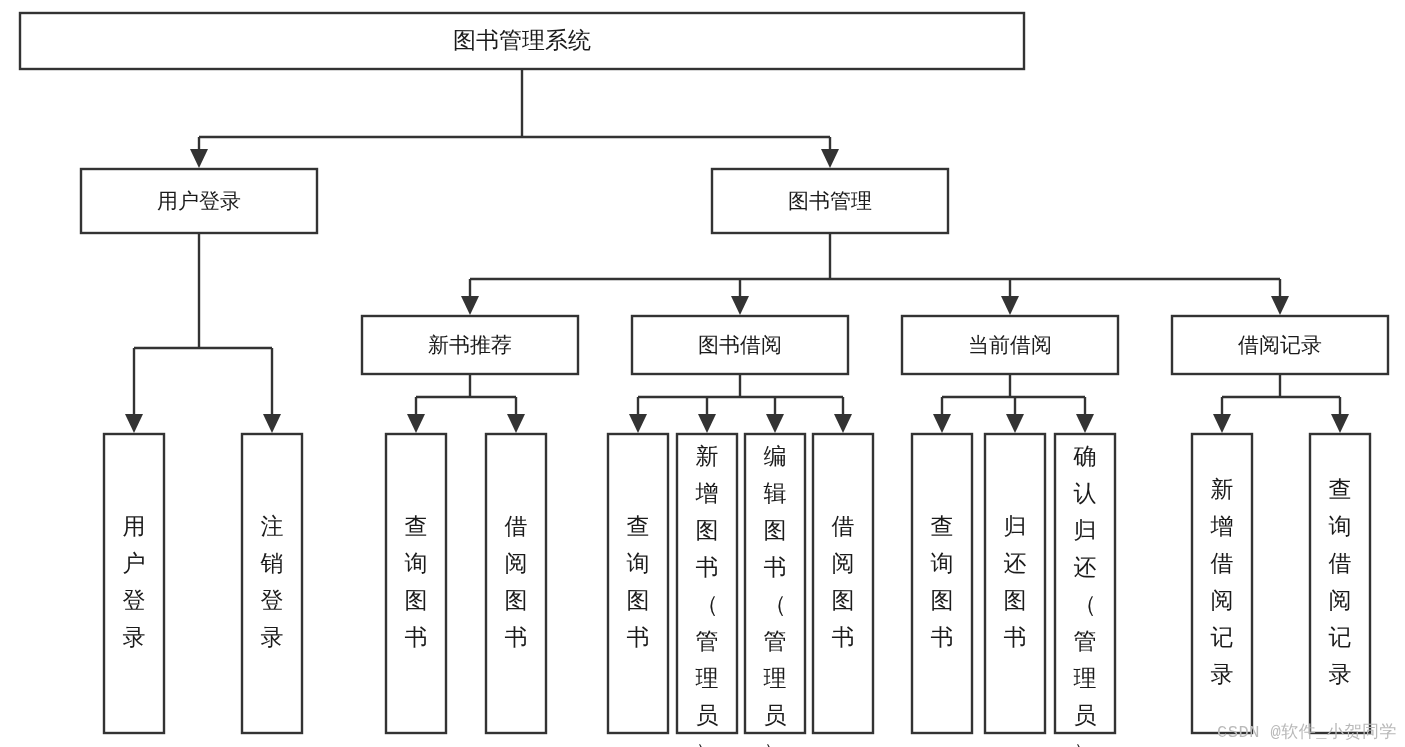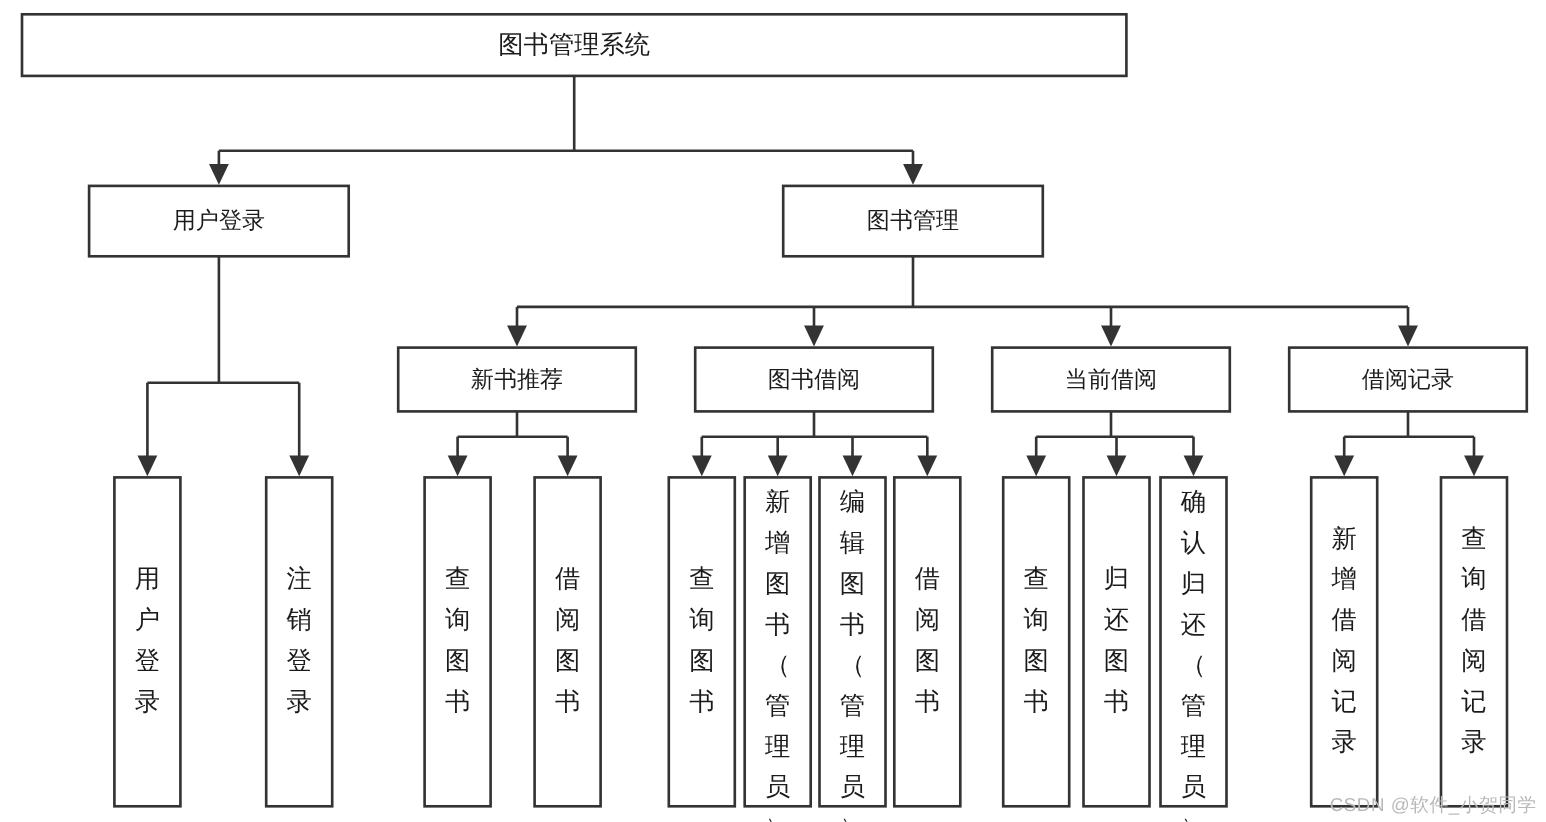--- a/index.html
+++ b/index.html
@@ -40,21 +40,21 @@
     stroke-linecap: butt;
   }
   .arrow-head {
     fill: #333333;
     stroke: none;
   }
   .watermark {
     position: absolute;
     right: 8px;
     bottom: 4px;
-    font-family: Liberation Sans, sans-serif;
+    font-family: Liberation Mono, monospace;
     font-size: 17px;
     color: #b9b9b9;
     white-space: nowrap;
     letter-spacing: 0.5px;
     pointer-events: none;
   }
 </style>
 </head>
 <body>
 

